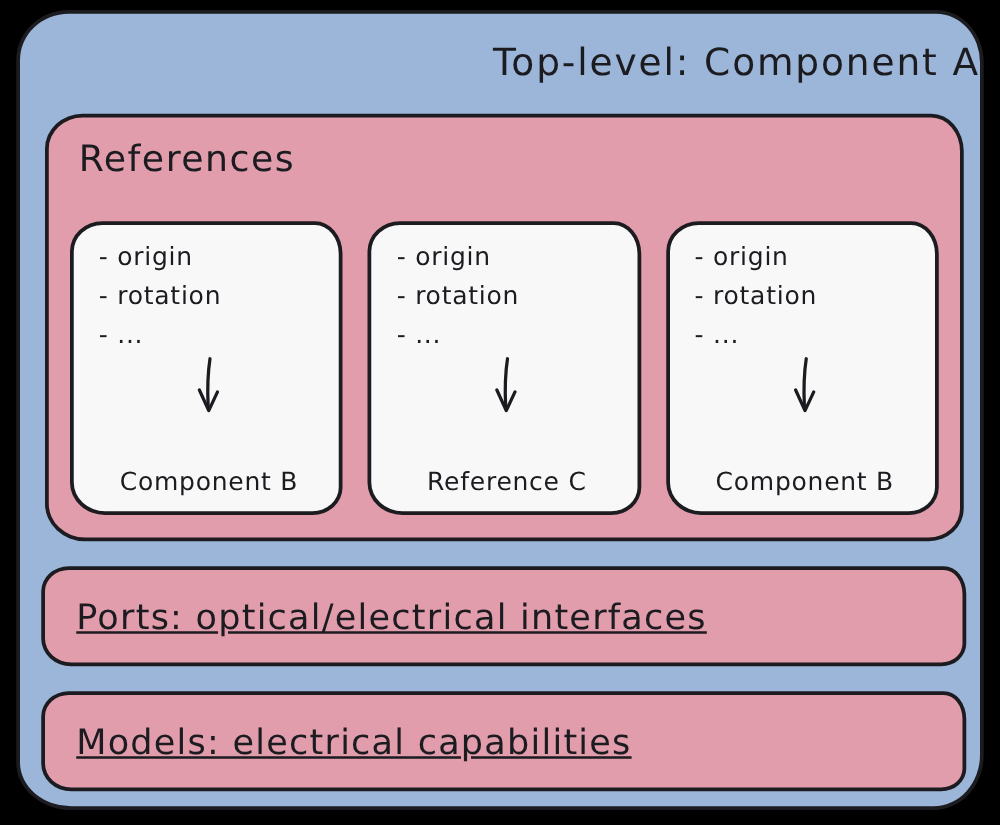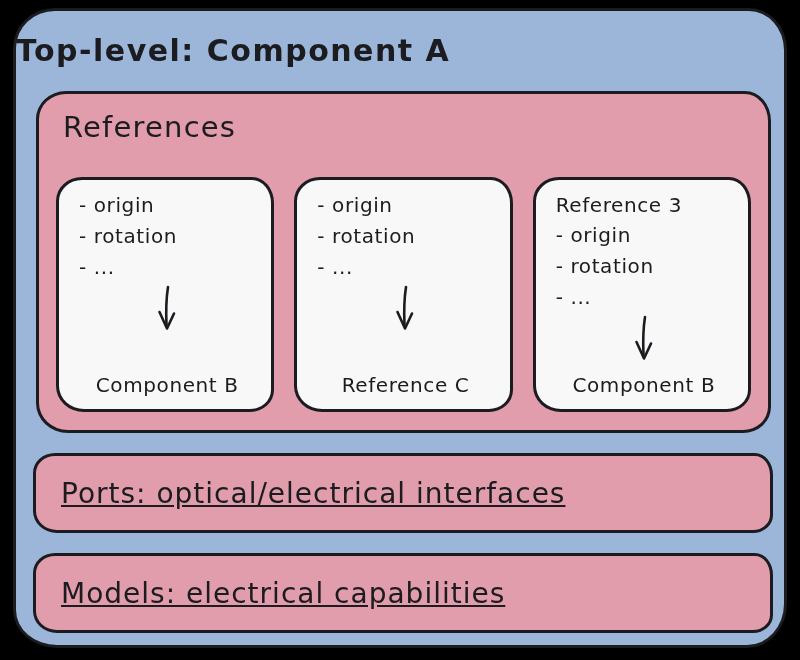--- a/index.html
+++ b/index.html
@@ -27,24 +27,24 @@
     box-sizing: border-box;
     background: #9cb6d9;
     border: 3px solid #1b1b20;
     border-radius: 42px 38px 40px 44px / 40px 42px 44px 38px;
   }
   .outer-title {
     position: absolute;
     left: 0;
     right: 0;
     top: 22px;
-    text-align: left;
+    text-align: right;
     font-size: 30px;
     letter-spacing: 1.5px;
-    font-weight: 700;
+    font-weight: 400;
     white-space: nowrap;
   }
   
   .references-box {
     position: absolute;
     left: 20px;
     top: 80px;
     width: 735px;
     height: 342px;
     box-sizing: border-box;
@@ -152,21 +152,20 @@
           <div class="ref-card-item">- rotation</div>
           <div class="ref-card-item">- ...</div>
           <svg class="ref-arrow" width="26" height="46" viewBox="0 0 26 46" fill="none">
             <path d="M14 2 Q 11.5 18 12.5 40" stroke="#1b1b20" stroke-width="2.6" stroke-linecap="round"></path>
             <path d="M5.5 27 L13 43.5 L20 28.5" stroke="#1b1b20" stroke-width="2.6" fill="none" stroke-linecap="round" stroke-linejoin="round"></path>
           </svg>
           <div class="ref-target">Reference C</div>
         </div>
 
         <div class="ref-card">
-          <div class="ref-card-title">Reference 3</div>
           <div class="ref-card-item">- origin</div>
           <div class="ref-card-item">- rotation</div>
           <div class="ref-card-item">- ...</div>
           <svg class="ref-arrow" width="26" height="46" viewBox="0 0 26 46" fill="none">
             <path d="M14 2 Q 11.5 18 12.5 40" stroke="#1b1b20" stroke-width="2.6" stroke-linecap="round"></path>
             <path d="M5.5 27 L13 43.5 L20 28.5" stroke="#1b1b20" stroke-width="2.6" fill="none" stroke-linecap="round" stroke-linejoin="round"></path>
           </svg>
           <div class="ref-target">Component B</div>
         </div>
 

